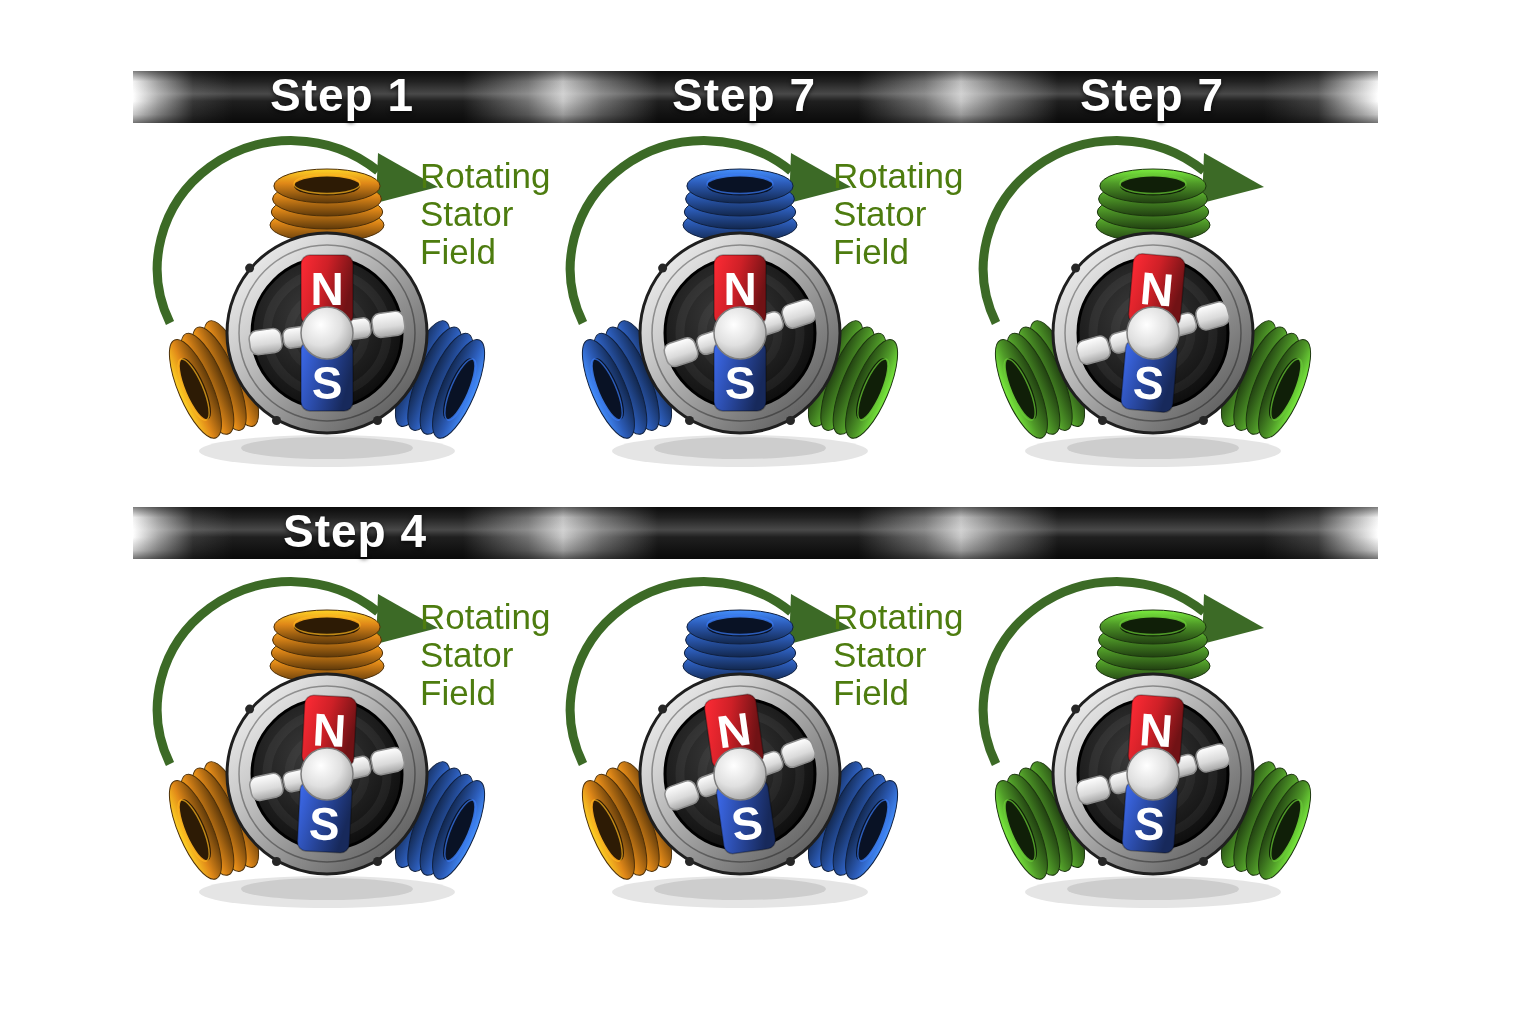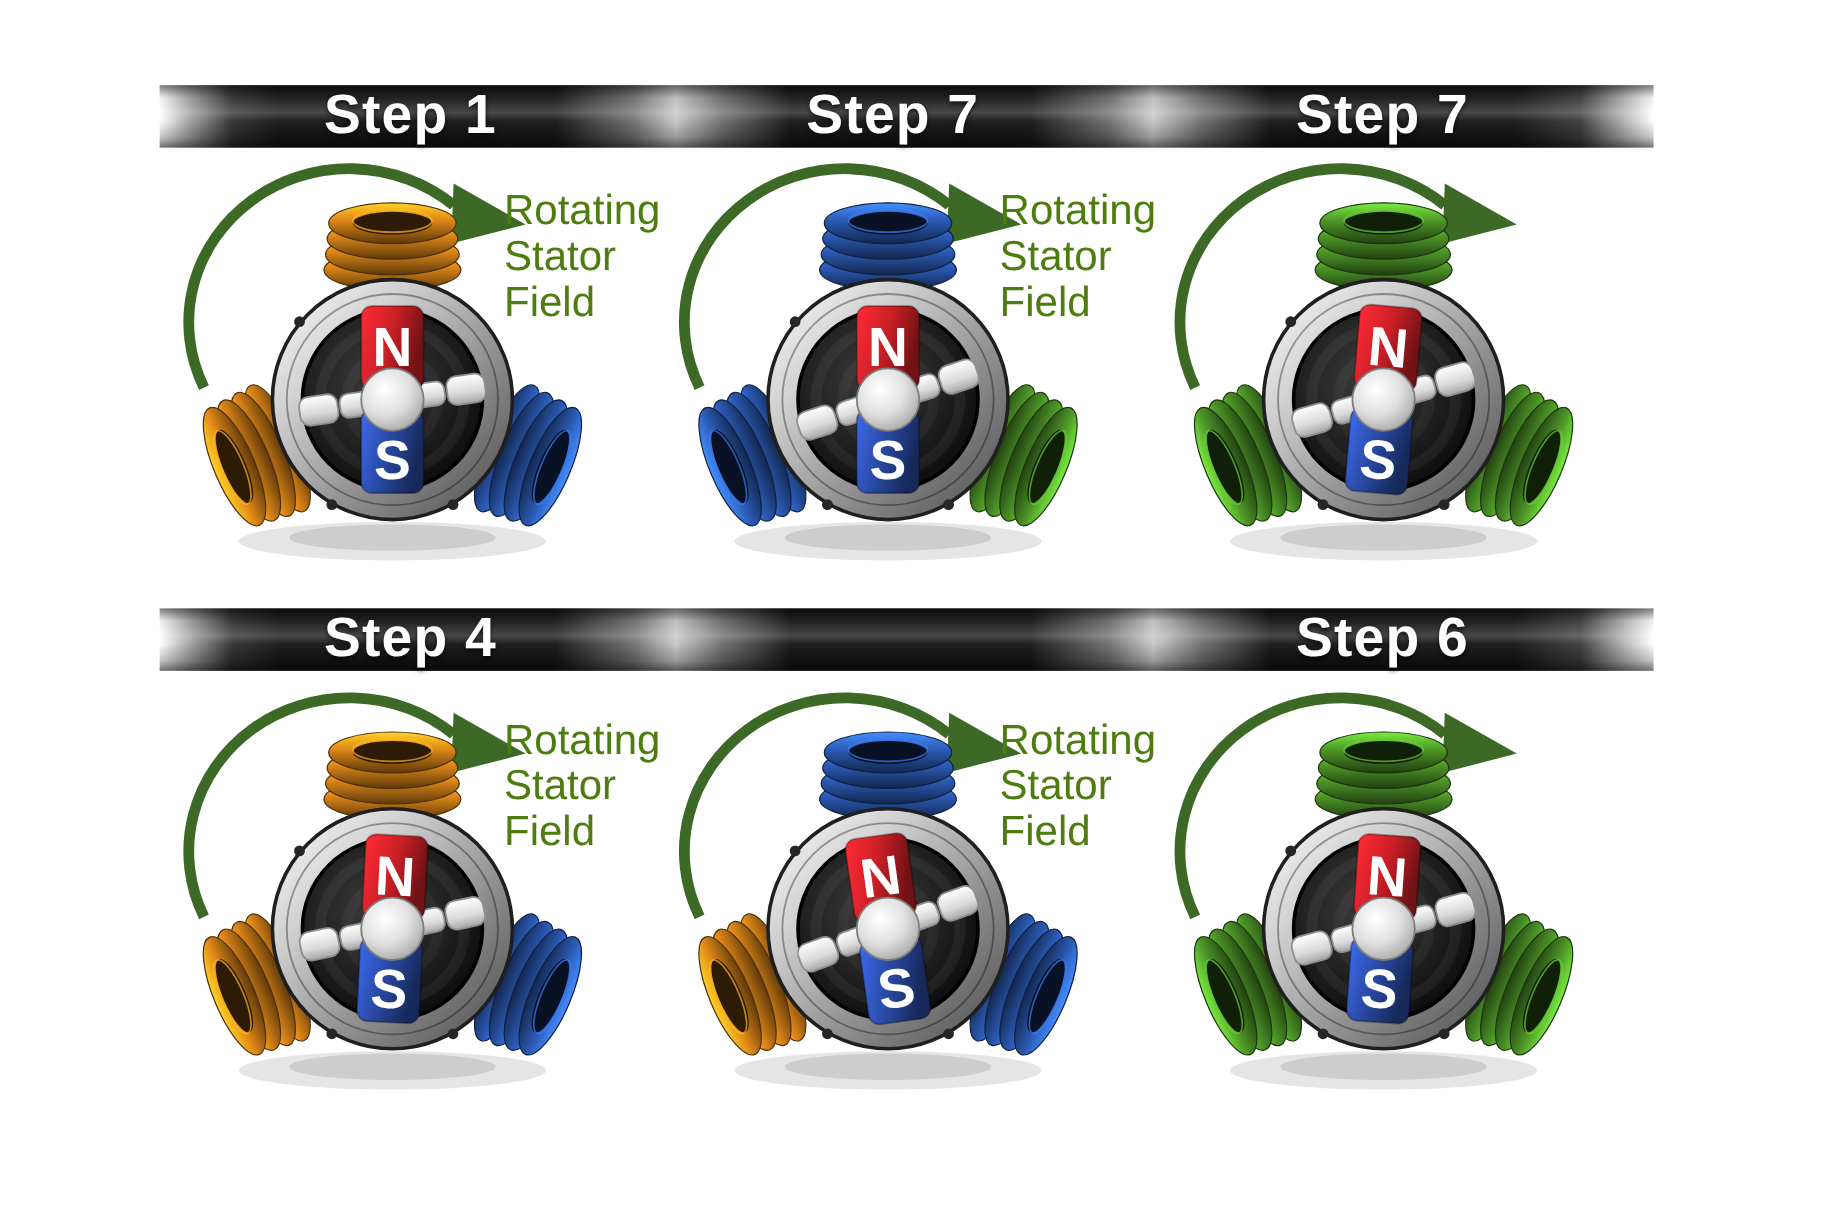--- a/index.html
+++ b/index.html
@@ -59,22 +59,21 @@
 
 <div class="stage">
 
   <div class="banner" style="top:71px;">
     <span class="step-label" style="left:209px;">Step 1</span>
     <span class="step-label" style="left:611px;">Step 7</span>
     <span class="step-label" style="left:1019px;">Step 7</span>
   </div>
 
   <div class="banner" style="top:507px;">
-    <span class="step-label" style="left:209px;">Step 4</span>
-    <span class="step-label" style="left:1019px;">Step 6</span>
+    <span class="step-label" style="left:222px;">Step 4</span>
   </div>
 
   <div class="panel" style="left:120px;top:135px;">
     <div class="motor-canvas"><svg width="420" height="400" viewBox="0 0 420 400" xmlns="http://www.w3.org/2000/svg">
     <defs>
     <linearGradient id="rim-p0" x1="0" y1="0" x2="1" y2="1">
       <stop offset="0%" stop-color="#fdfdfd"></stop>
               <stop offset="30%" stop-color="#cfcfcf"></stop>
       <stop offset="62%" stop-color="#8f8f8f"></stop>
               <stop offset="100%" stop-color="#4a4a4a"></stop>

